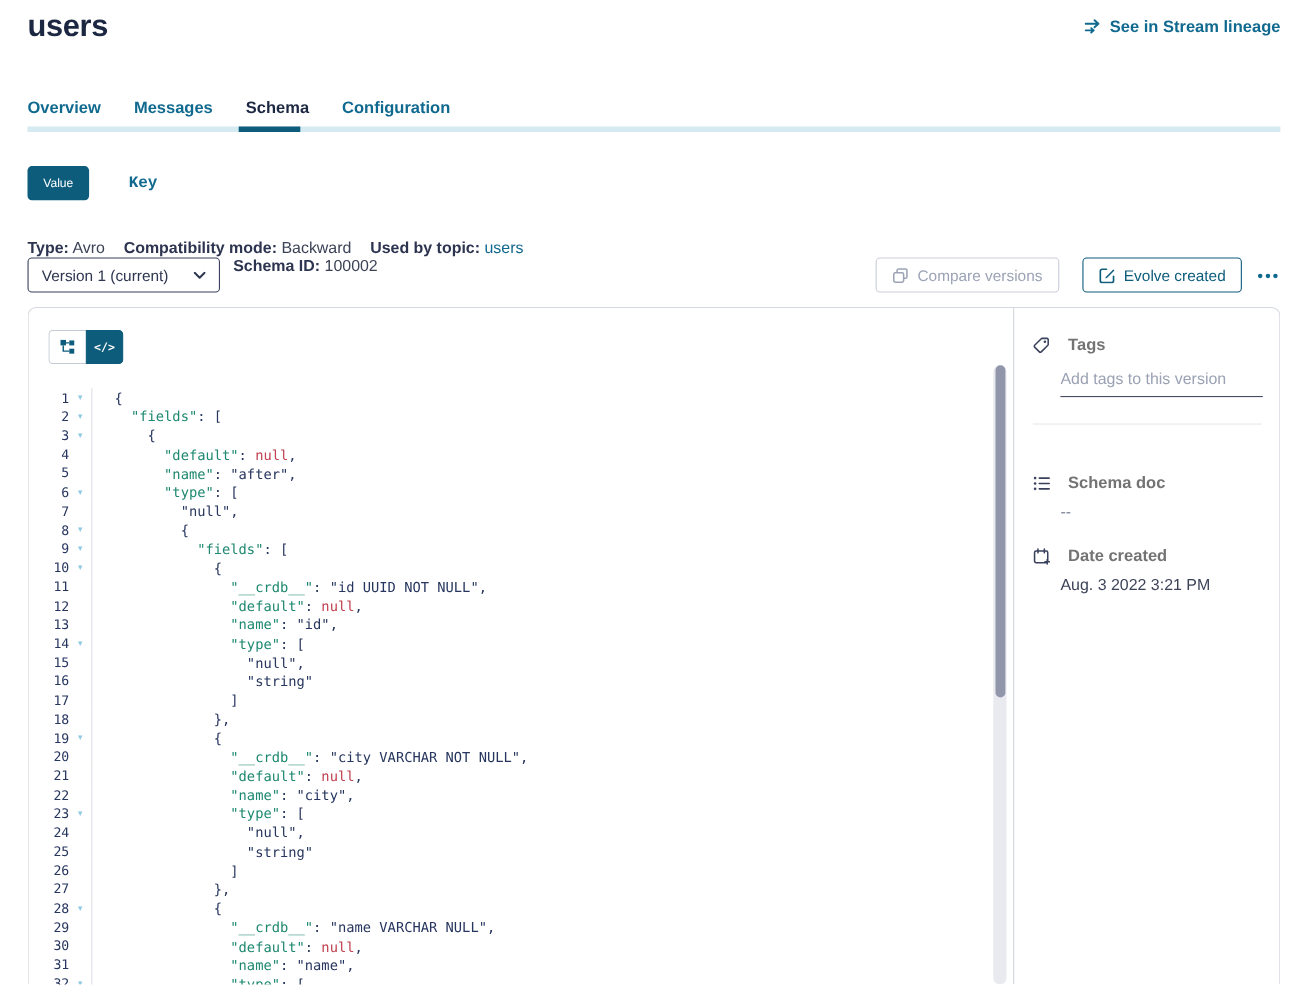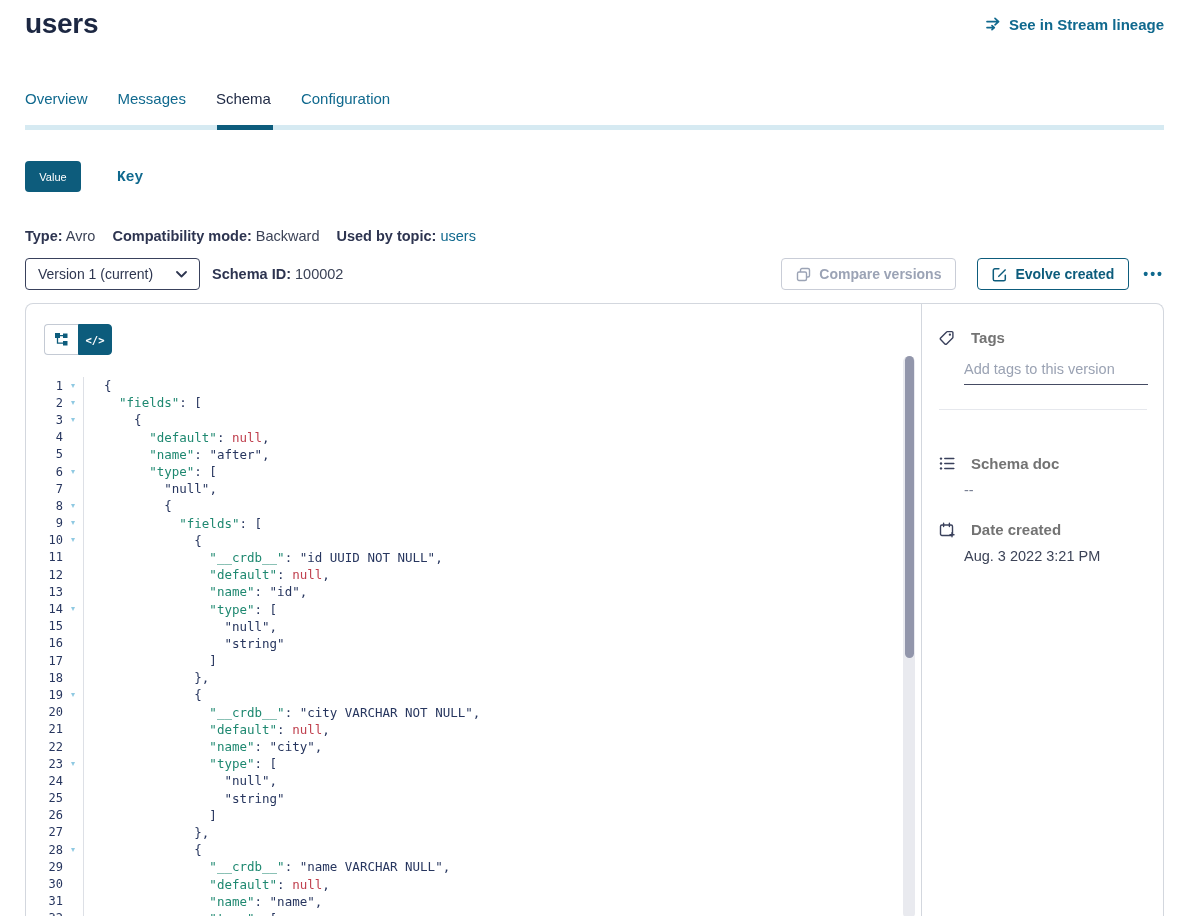--- a/index.html
+++ b/index.html
@@ -14,45 +14,45 @@
   html,body{width:1189px;height:916px;overflow:hidden;background:#fff;
     font-family:"Liberation Sans",sans-serif;color:var(--text_body)}
   .page{padding:0 25px}
   
   .top-row{display:flex;justify-content:space-between;align-items:flex-start;padding-top:8px}
   h1{font-size:28px;font-weight:800;color:var(--text_dark);letter-spacing:-.3px}
   .lineage-link{display:flex;align-items:center;gap:7px;margin-top:8px;color:var(--teal_link);
     font-size:15px;font-weight:600;text-decoration:none;cursor:pointer}
   
   .tabs{display:flex;gap:30px;margin-top:50px}
-  .tab{font-size:15px;font-weight:400;color:var(--teal_link);text-decoration:none;cursor:pointer;padding-bottom:18px}
+  .tab{font-size:15px;font-weight:700;color:var(--teal_link);text-decoration:none;cursor:pointer;padding-bottom:8px}
   .tab.active{color:var(--text_dark)}
   .tab-track{height:5px;background:var(--tab_track);position:relative}
   .tab-track-active{position:absolute;top:0;height:5px;background:var(--teal_dark);left:192px;width:56px}
   
   .vk-row{margin-top:31px;display:flex;align-items:center}
   .vk-value{width:56px;height:31px;border:none;border-radius:4px;background:var(--teal_dark);
     color:#fff;font-size:11px;font-family:inherit;cursor:pointer}
   .vk-key{border:none;background:none;color:var(--teal_link);font-size:14.5px;font-weight:600;
     margin-left:36px;font-family:Liberation Mono, monospace;cursor:pointer}
   
   .meta-row{margin-top:36px;font-size:14.5px;display:flex;gap:17px;align-items:flex-start}
   .meta-row b{color:#2d3450;font-weight:700}
   .meta-row .val{color:var(--text_body)}
   .topic-link{color:var(--teal_link);text-decoration:none;cursor:pointer}
   
-  .controls-row{margin-top:14px;display:flex;align-items:center}
+  .controls-row{margin-top:0;display:flex;}
   .select{width:175px;height:32px;border:1px solid var(--border_dark);border-radius:4px;
     display:flex;align-items:center;justify-content:space-between;padding:0 12px;
     font-size:14px;color:#2e3650;cursor:pointer;background:#fff}
   .schema-id{margin-left:12px;font-size:14.5px}
   .schema-id b{color:#2d3450}
   .right-controls{margin-left:auto;display:flex;align-items:center}
   .btn{height:32px;border-radius:4px;display:inline-flex;align-items:center;gap:8px;
-    padding:0 14px;font-size:14px;font-weight:700;background:#fff;cursor:pointer;font-family:inherit}
+    padding:0 14px;font-size:14px;font-weight:400;background:#fff;cursor:pointer;font-family:inherit}
   .btn.compare{color:var(--disabled_text);border:1px solid var(--disabled_border)}
   .btn.evolve{color:var(--teal_dark);border:1px solid var(--teal_dark);margin-left:21px}
   .more-btn{border:none;background:none;color:var(--teal_link);font-size:14px;font-weight:700;
     letter-spacing:2px;margin-left:14px;cursor:pointer}
   
   .main{display:flex;height:616px;margin-top:13px;border:1px solid var(--border);
     border-bottom:none;border-radius:8px 8px 0 0;overflow:hidden;background:#fff}
   .editor{flex:1;position:relative;min-width:0}
   .view-toggle{display:inline-flex;margin:20px 0 0 18px}
   .vt-tree{width:34px;height:31px;background:#fff;border:1px solid #c4cad4;border-right:none;

